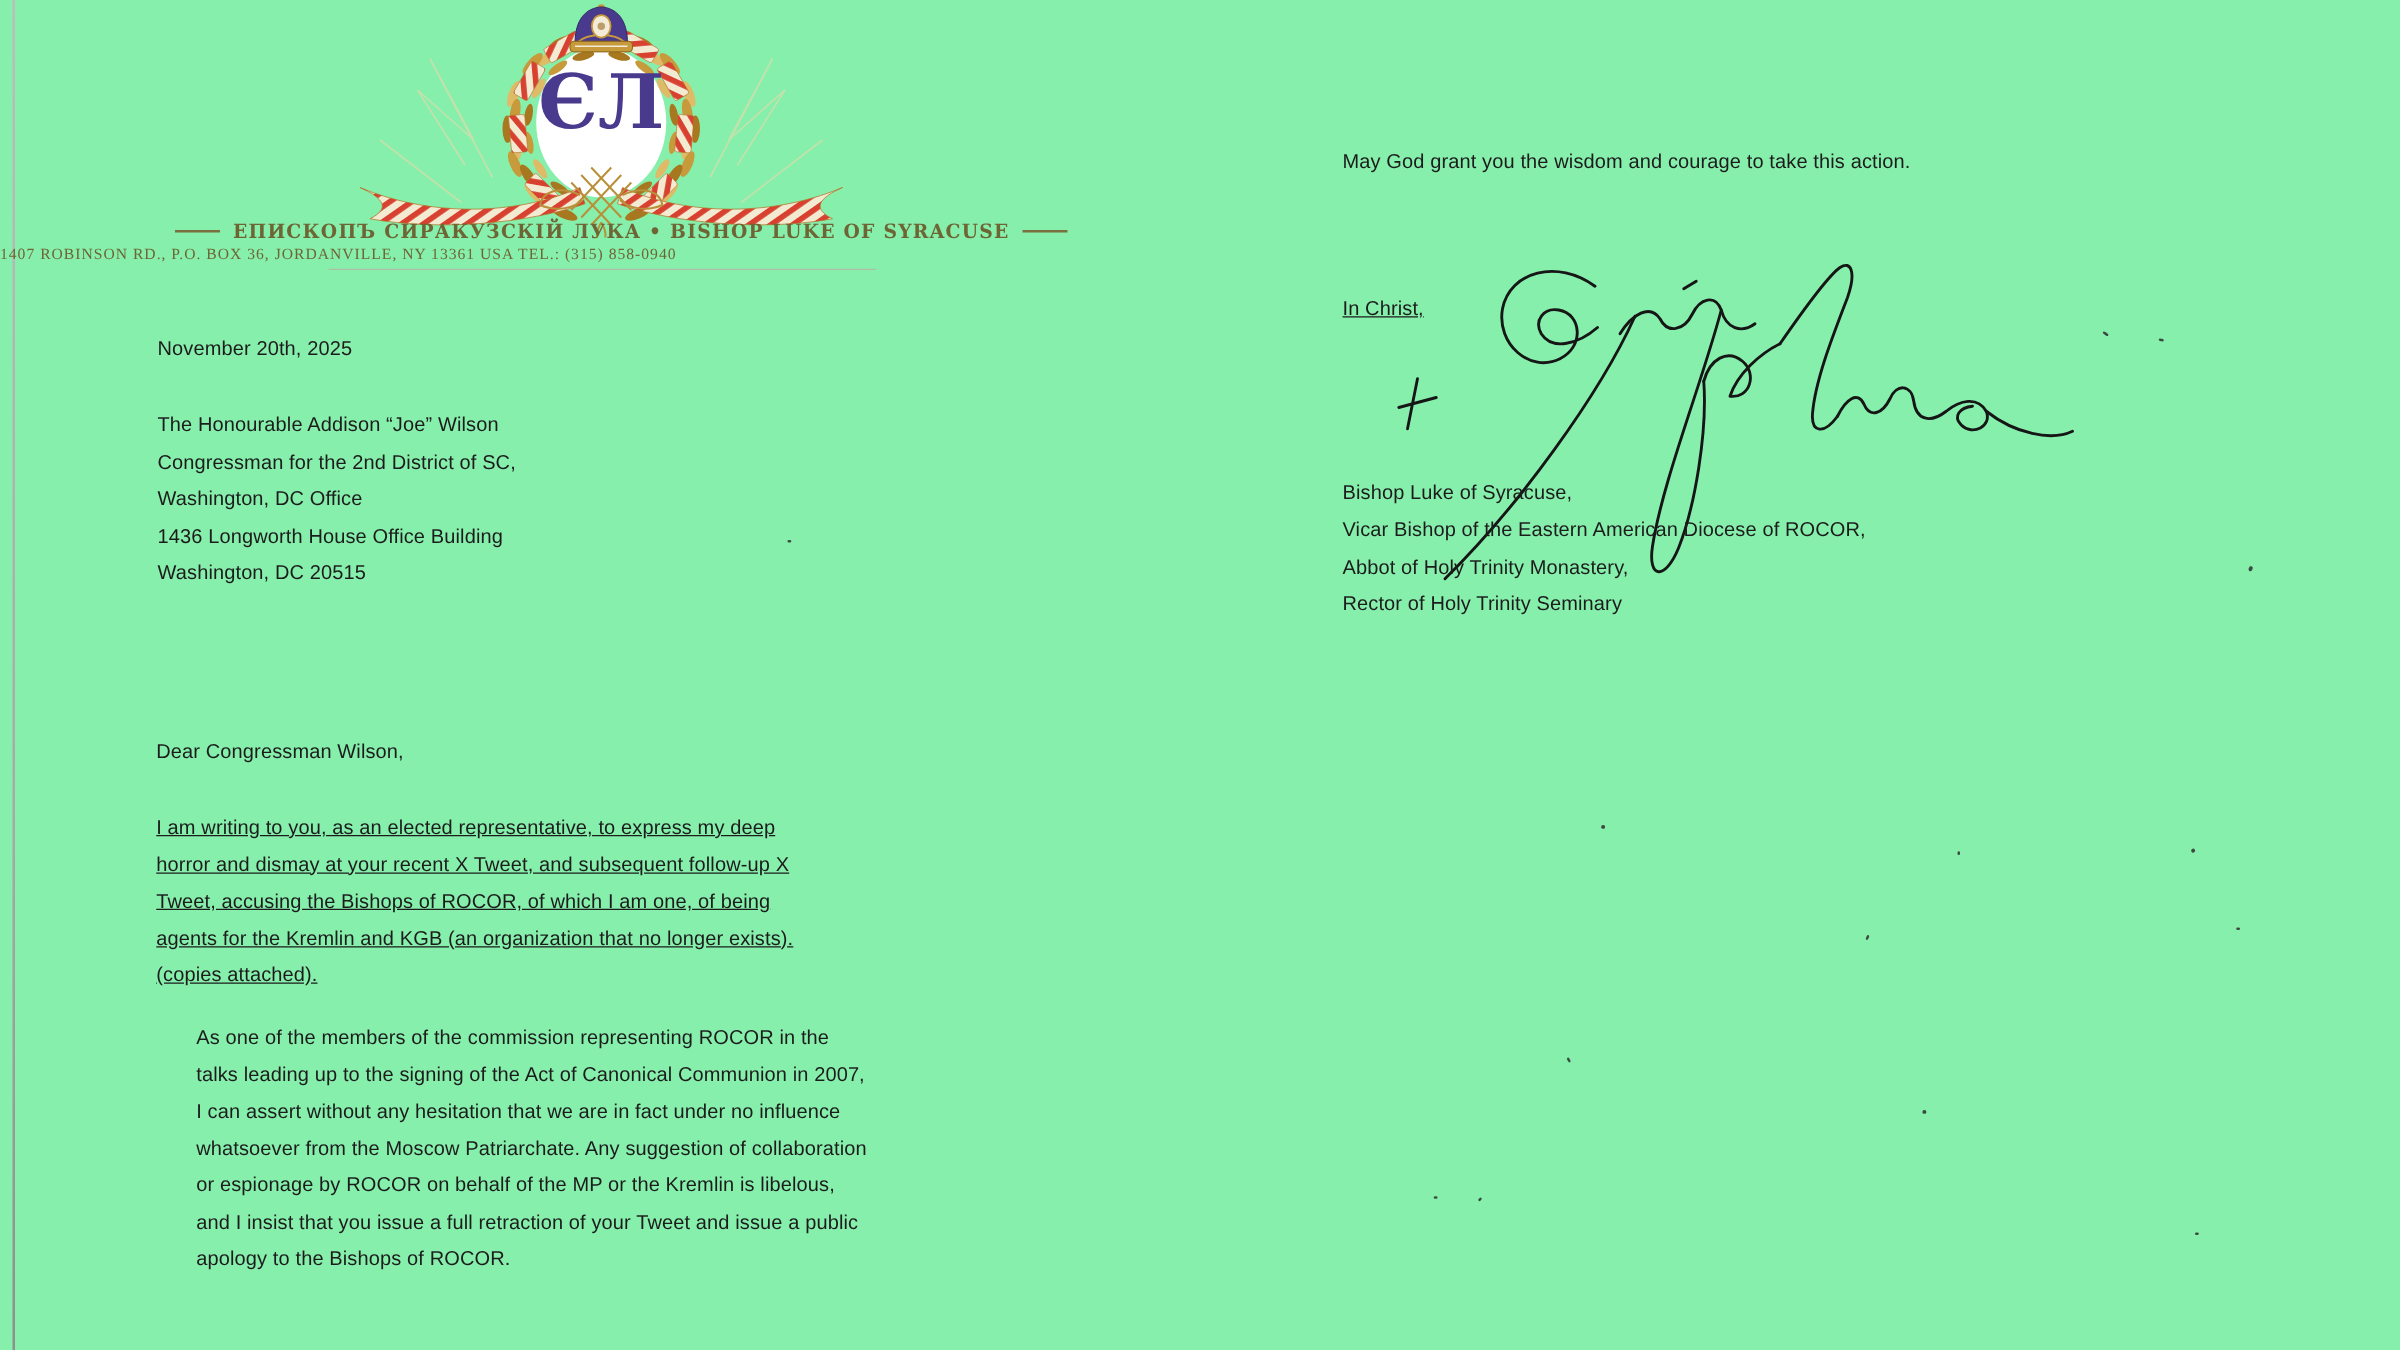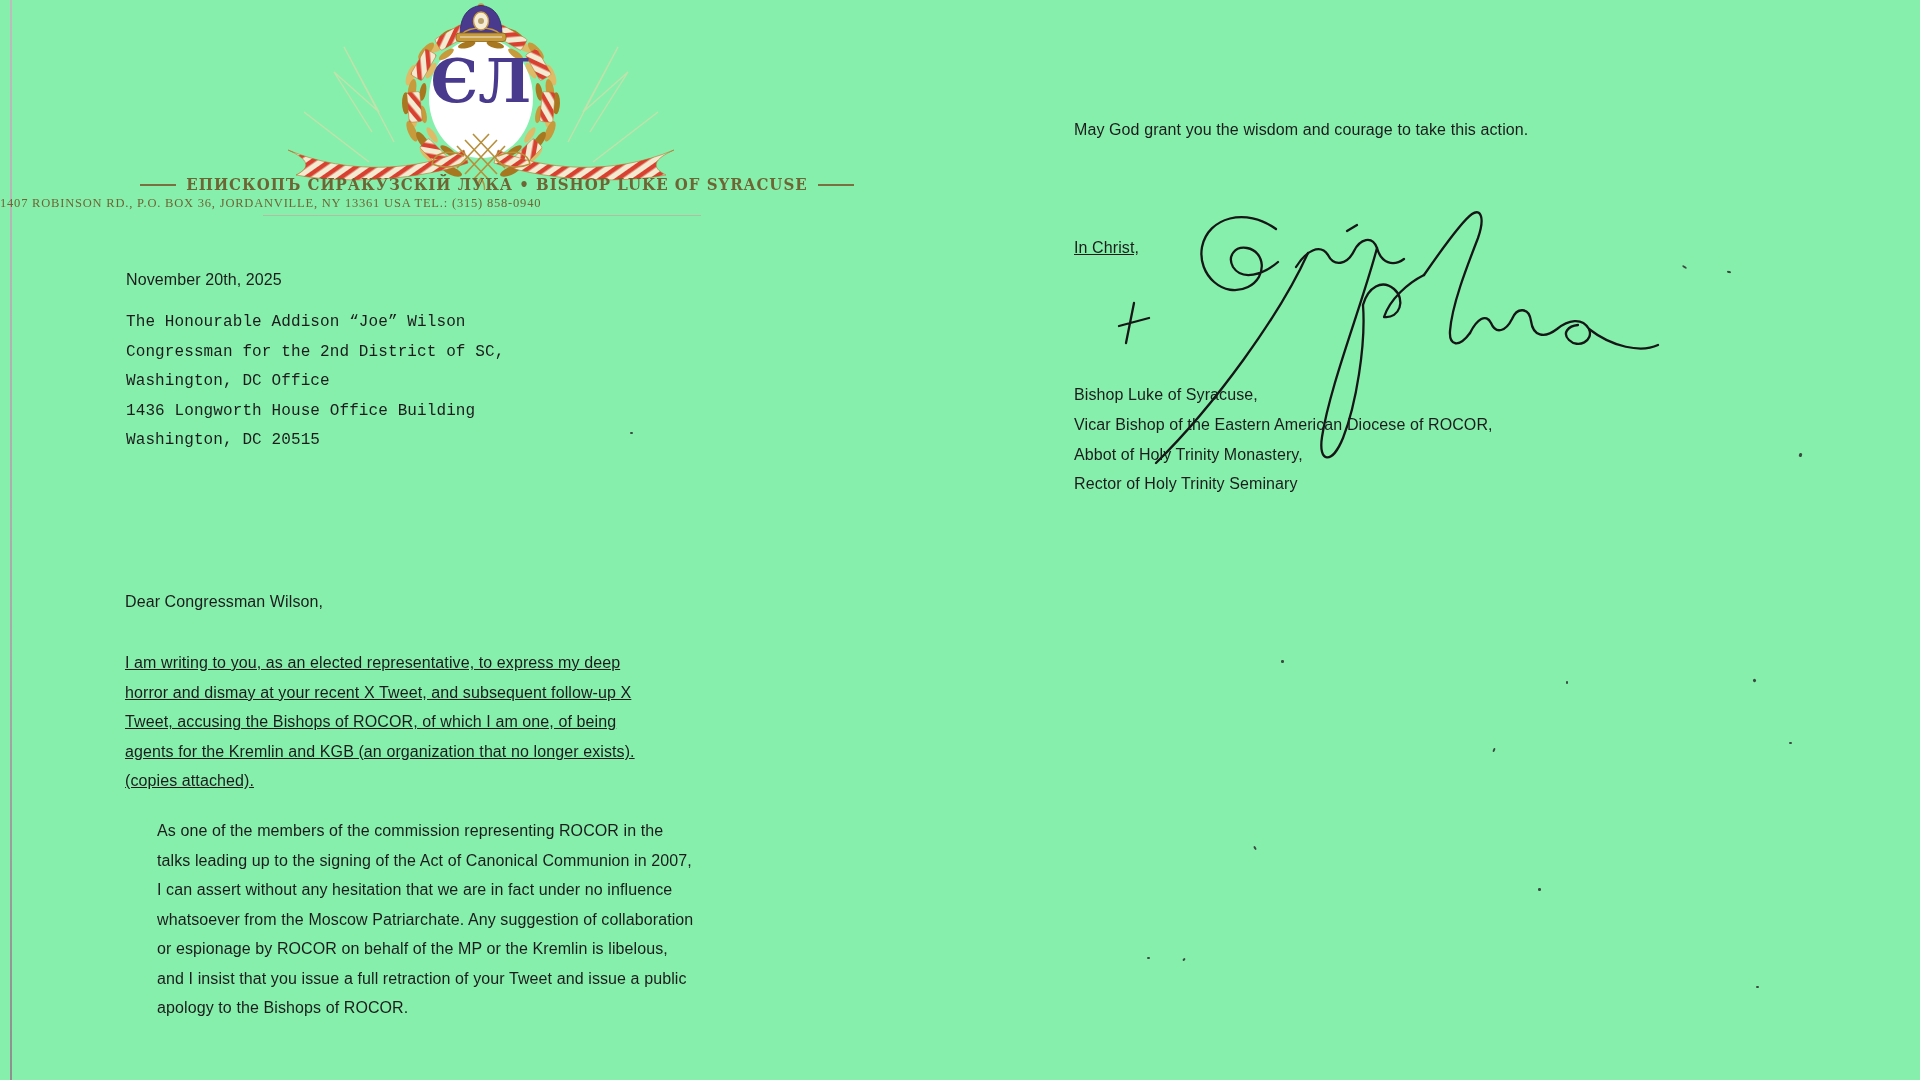--- a/index.html
+++ b/index.html
@@ -17,21 +17,21 @@
   .lh-title .txt{font-family:"DejaVu Serif",serif;font-weight:bold;font-size:15px;
     letter-spacing:1px;white-space:nowrap;transform:scaleY(1.05);}
   .lh-dash{width:36px;height:2px;background:#7a7040;}
   .lh-address{left:0;top:196px;width:962px;text-align:left;
     font-family:"Liberation Serif",serif;font-size:12.5px;letter-spacing:.8px;color:#6e6535;
     white-space:nowrap;}
   .lh-rule{left:263px;top:215px;width:438px;height:1px;background:#b9b2a2;opacity:.8;}
   
   .blk{font-size:16px;line-height:29.5px;white-space:pre-line;letter-spacing:.1px;}
   .date{left:126px;top:265px;}
-  .recipient{left:126px;top:308px;font-family:Liberation Mono, monospace;}
+  .recipient{left:126px;top:326px;}
   .salutation{left:125px;top:587px;}
   .para1{left:125px;top:648px;width:720px;text-decoration:underline;}
   .para2{left:125px;top:816px;width:740px;margin-left:32px;}
   .closing-wish{left:1074px;top:115px;width:700px;}
   .valediction{left:1074px;top:233px;text-decoration:underline;}
   .sig-block{left:1074px;top:380px;width:660px;line-height:29.8px;}
   .sig-svg{left:1100px;top:205px;}
   .speck{position:absolute;background:#2d2d2d;border-radius:40%;opacity:.85;}
   .crest{left:274px;top:2px;}
 </style>

